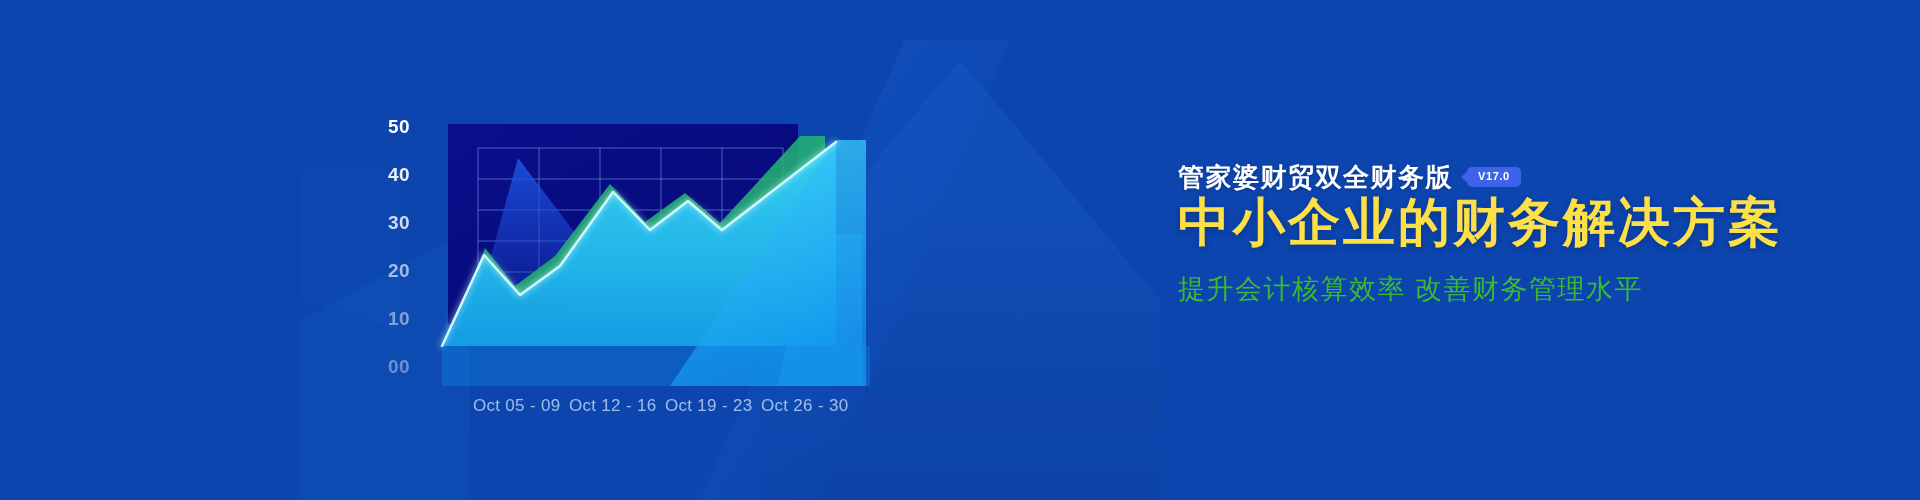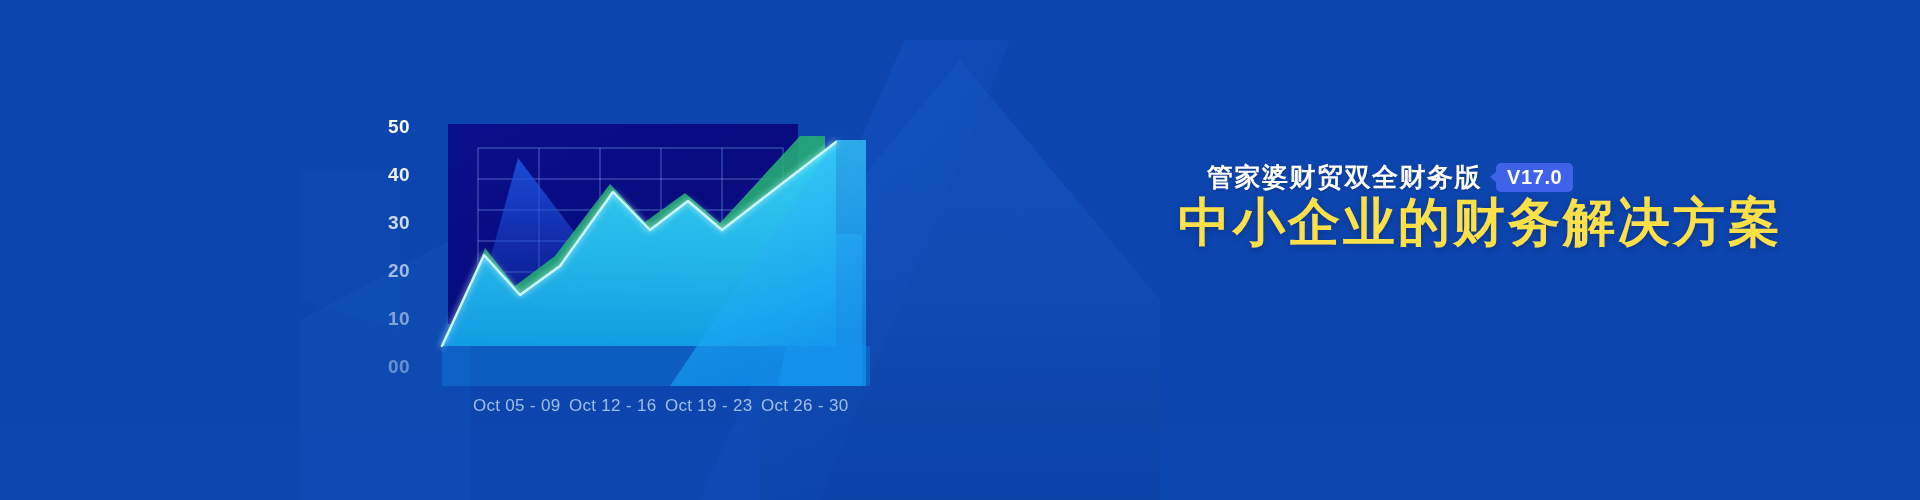--- a/index.html
+++ b/index.html
@@ -44,27 +44,26 @@
     display:flex; align-items:center; gap:14px;
     height:34px;
   }
   #brand-name {
     color:#ffffff;
     font-size:26px;
     font-weight:700;
     letter-spacing:1.5px;
     white-space:nowrap;
     text-shadow:0 1px 3px rgba(0,0,0,.25);
-    margin-left:29px;
   }
   #version-badge-wrap { position:relative; display:flex; align-items:center; }
   #version-badge {
     background:#3F63E8;
     color:#ffffff;
-    font-size:20px;
+    font-size:11px;
     font-weight:700;
     letter-spacing:.6px;
     padding:3px 11px 4px 11px;
     border-radius:5px;
     line-height:1.1;
     white-space:nowrap;
   }
   #version-badge-tail {
     position:absolute;
     left:-6px; top:50%;
@@ -211,15 +210,16 @@
     <div id="brand-row">
       <div id="brand-name">管家婆财贸双全财务版</div>
       <div id="version-badge-wrap">
         <span id="version-badge-tail"></span>
         <span id="version-badge">V17.0</span>
       </div>
     </div>
 
     <h1 id="headline">中小企业的财务解决方案</h1>
 
+    <div id="subhead">提升会计核算效率  改善财务管理水平</div>
   </div>
 
 </div>
 
 </body></html>

